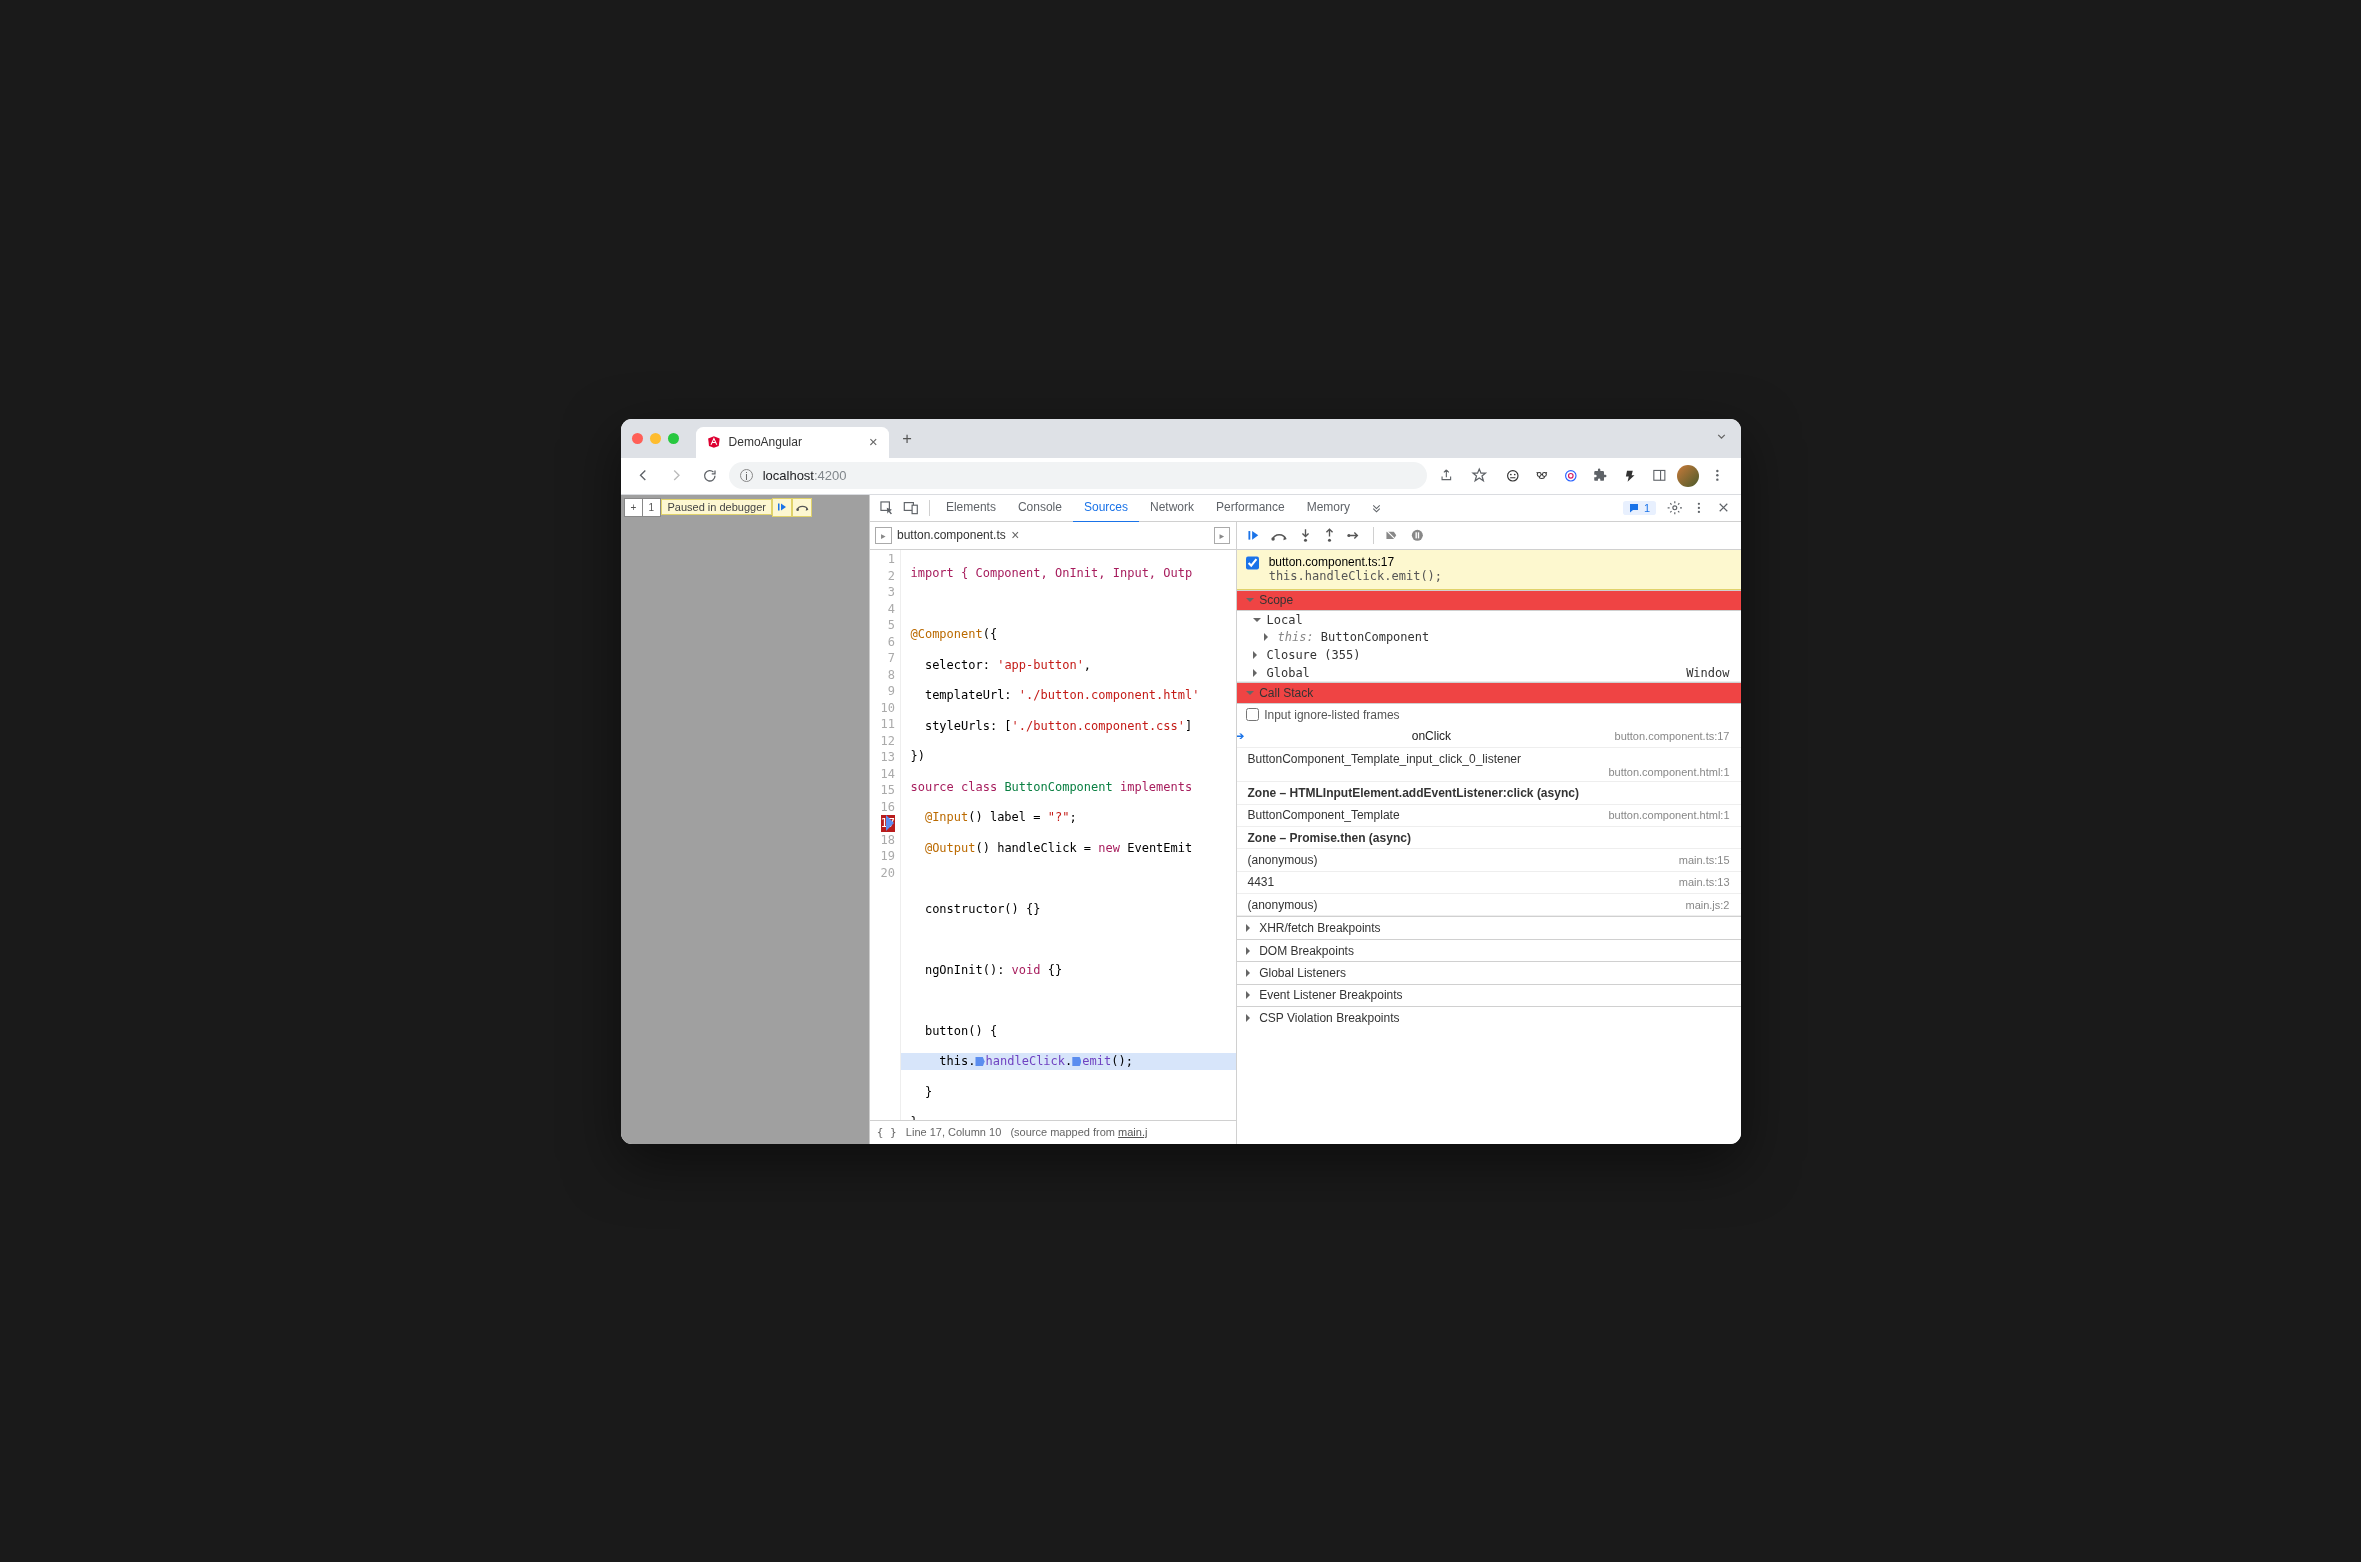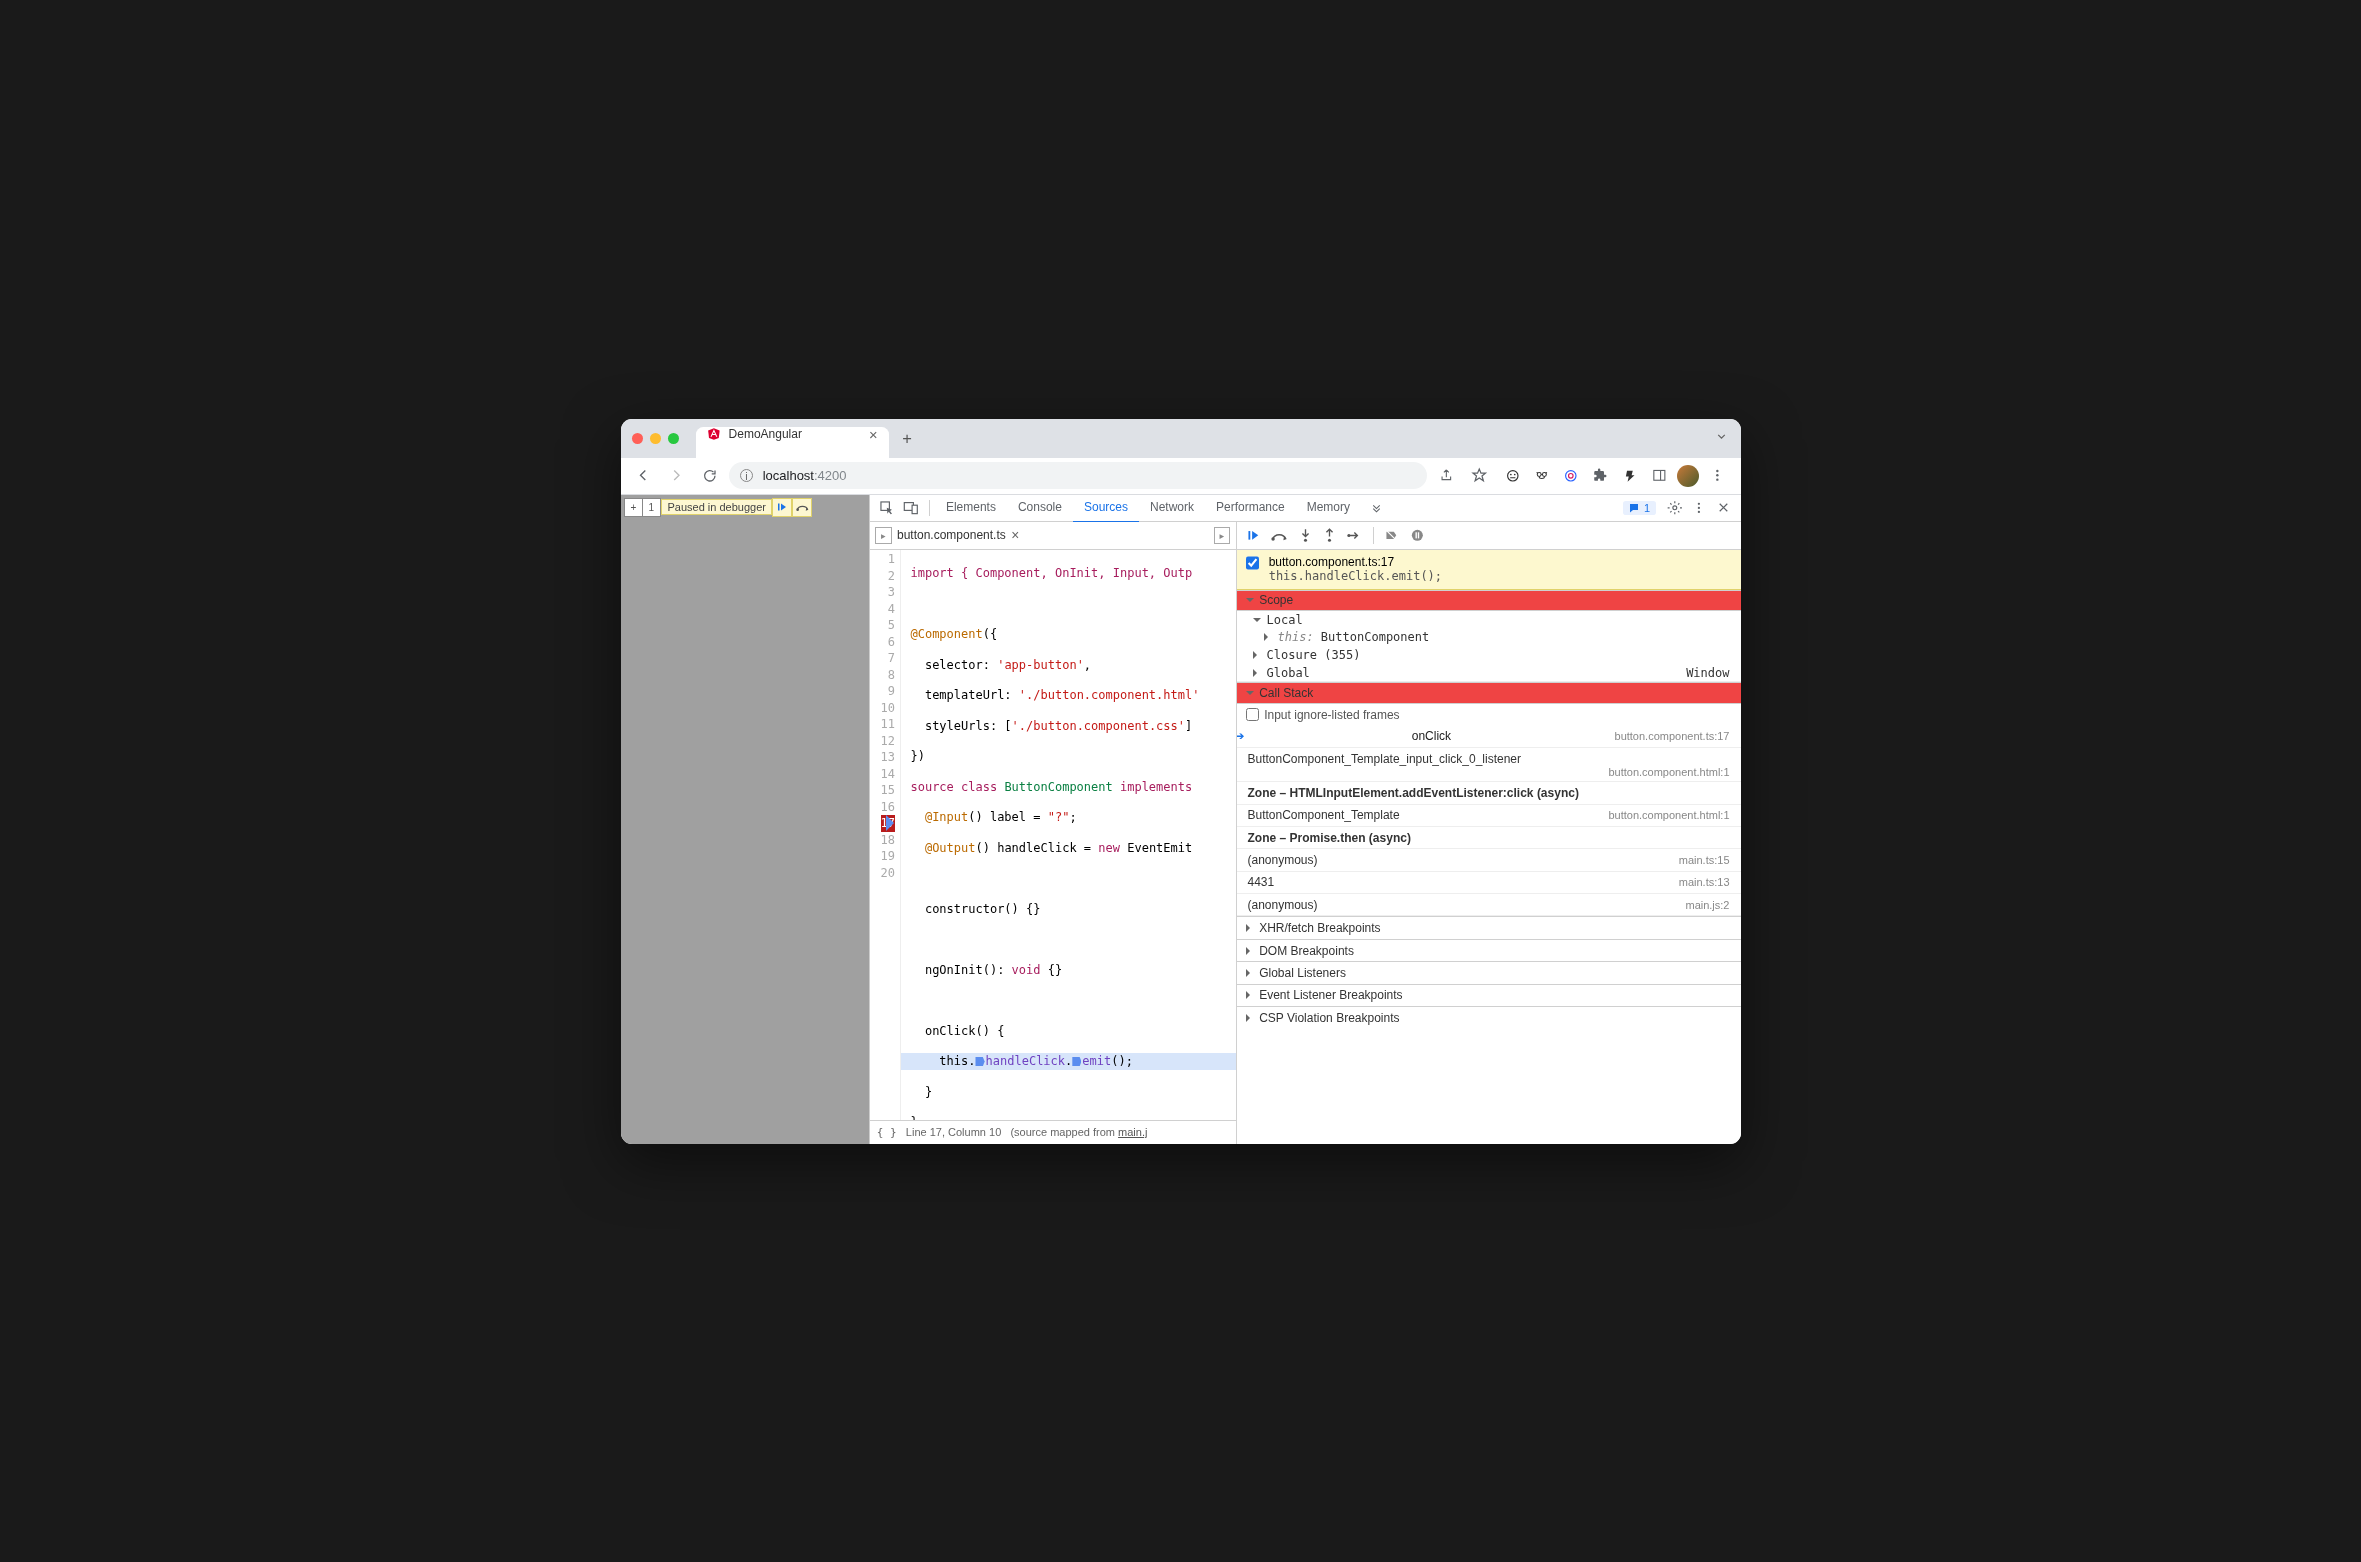--- a/index.html
+++ b/index.html
@@ -30,21 +30,21 @@
     padding-left: 11px;
     position: relative;
   }
   .traffic-lights { display:flex; gap:7.3px; align-self:center; margin-right:16.5px; }
   .tl { width:11px; height:11px; border-radius:50%; }
   .tl.red{background:#ff5f57}.tl.yellow{background:#febc2e}.tl.green{background:#28c840}
   .tab {
     height: 31px;
     background: #fff;
     border-radius: 7.3px 7.3px 0 0;
-    display:flex; align-items:flex-start;
+    display:flex; align-items:center;
     padding: 0 11px;
     font-size: 12px;
     color:#333;
     gap:7.3px;
     min-width: 193px;
   }
   .tab .favicon { width:14.7px;height:14.7px; display:flex;align-items:center;justify-content:center;}
   .tab .close { margin-left:auto; font-size:14.7px; color:#666; }
   .newtab { width:26px;height:26px; display:flex;align-items:center;justify-content:center; color:#555;font-size:16.5px; margin-left:5.5px; align-self:center;}
   .tabstrip .chev { position:absolute; right:13px; top:11px; color:#666; }
@@ -399,21 +399,21 @@
 <div class="ln"><span>  styleUrls: [</span><span class="tok-str">'./button.component.css'</span><span>]</span></div>
 <div class="ln"><span>})</span></div>
 <div class="ln"><span class="tok-kw">source class </span><span class="tok-cls">ButtonComponent</span><span class="tok-kw"> implements</span></div>
 <div class="ln"><span class="tok-sp">  @Input</span><span>() label = </span><span class="tok-str">"?"</span><span>;</span></div>
 <div class="ln"><span class="tok-sp">  @Output</span><span>() handleClick = </span><span class="tok-kw">new</span><span> EventEmit</span></div>
 <div class="ln"></div>
 <div class="ln"><span>  constructor() {}</span></div>
 <div class="ln"></div>
 <div class="ln"><span>  ngOnInit(): </span><span class="tok-kw">void</span><span> {}</span></div>
 <div class="ln"></div>
-<div class="ln"><span>  onClick() {</span></div>
+<div class="ln"><span>  button() {</span></div>
 <div class="ln hl-line"><span>    this.</span><span class="stepmark"></span><span class="tok-prop">handleClick</span><span>.</span><span class="stepmark"></span><span class="tok-prop">emit</span><span>();</span></div>
 <div class="ln"><span>  }</span></div>
 <div class="ln"><span>}</span></div>
 
             </div>
           </div>
           <div class="ed-status">
             <span class="curly">{ }</span>
             <span>Line 17, Column 10</span>
             <span><span>(source mapped from </span><span class="lnk">main.j</span></span>

